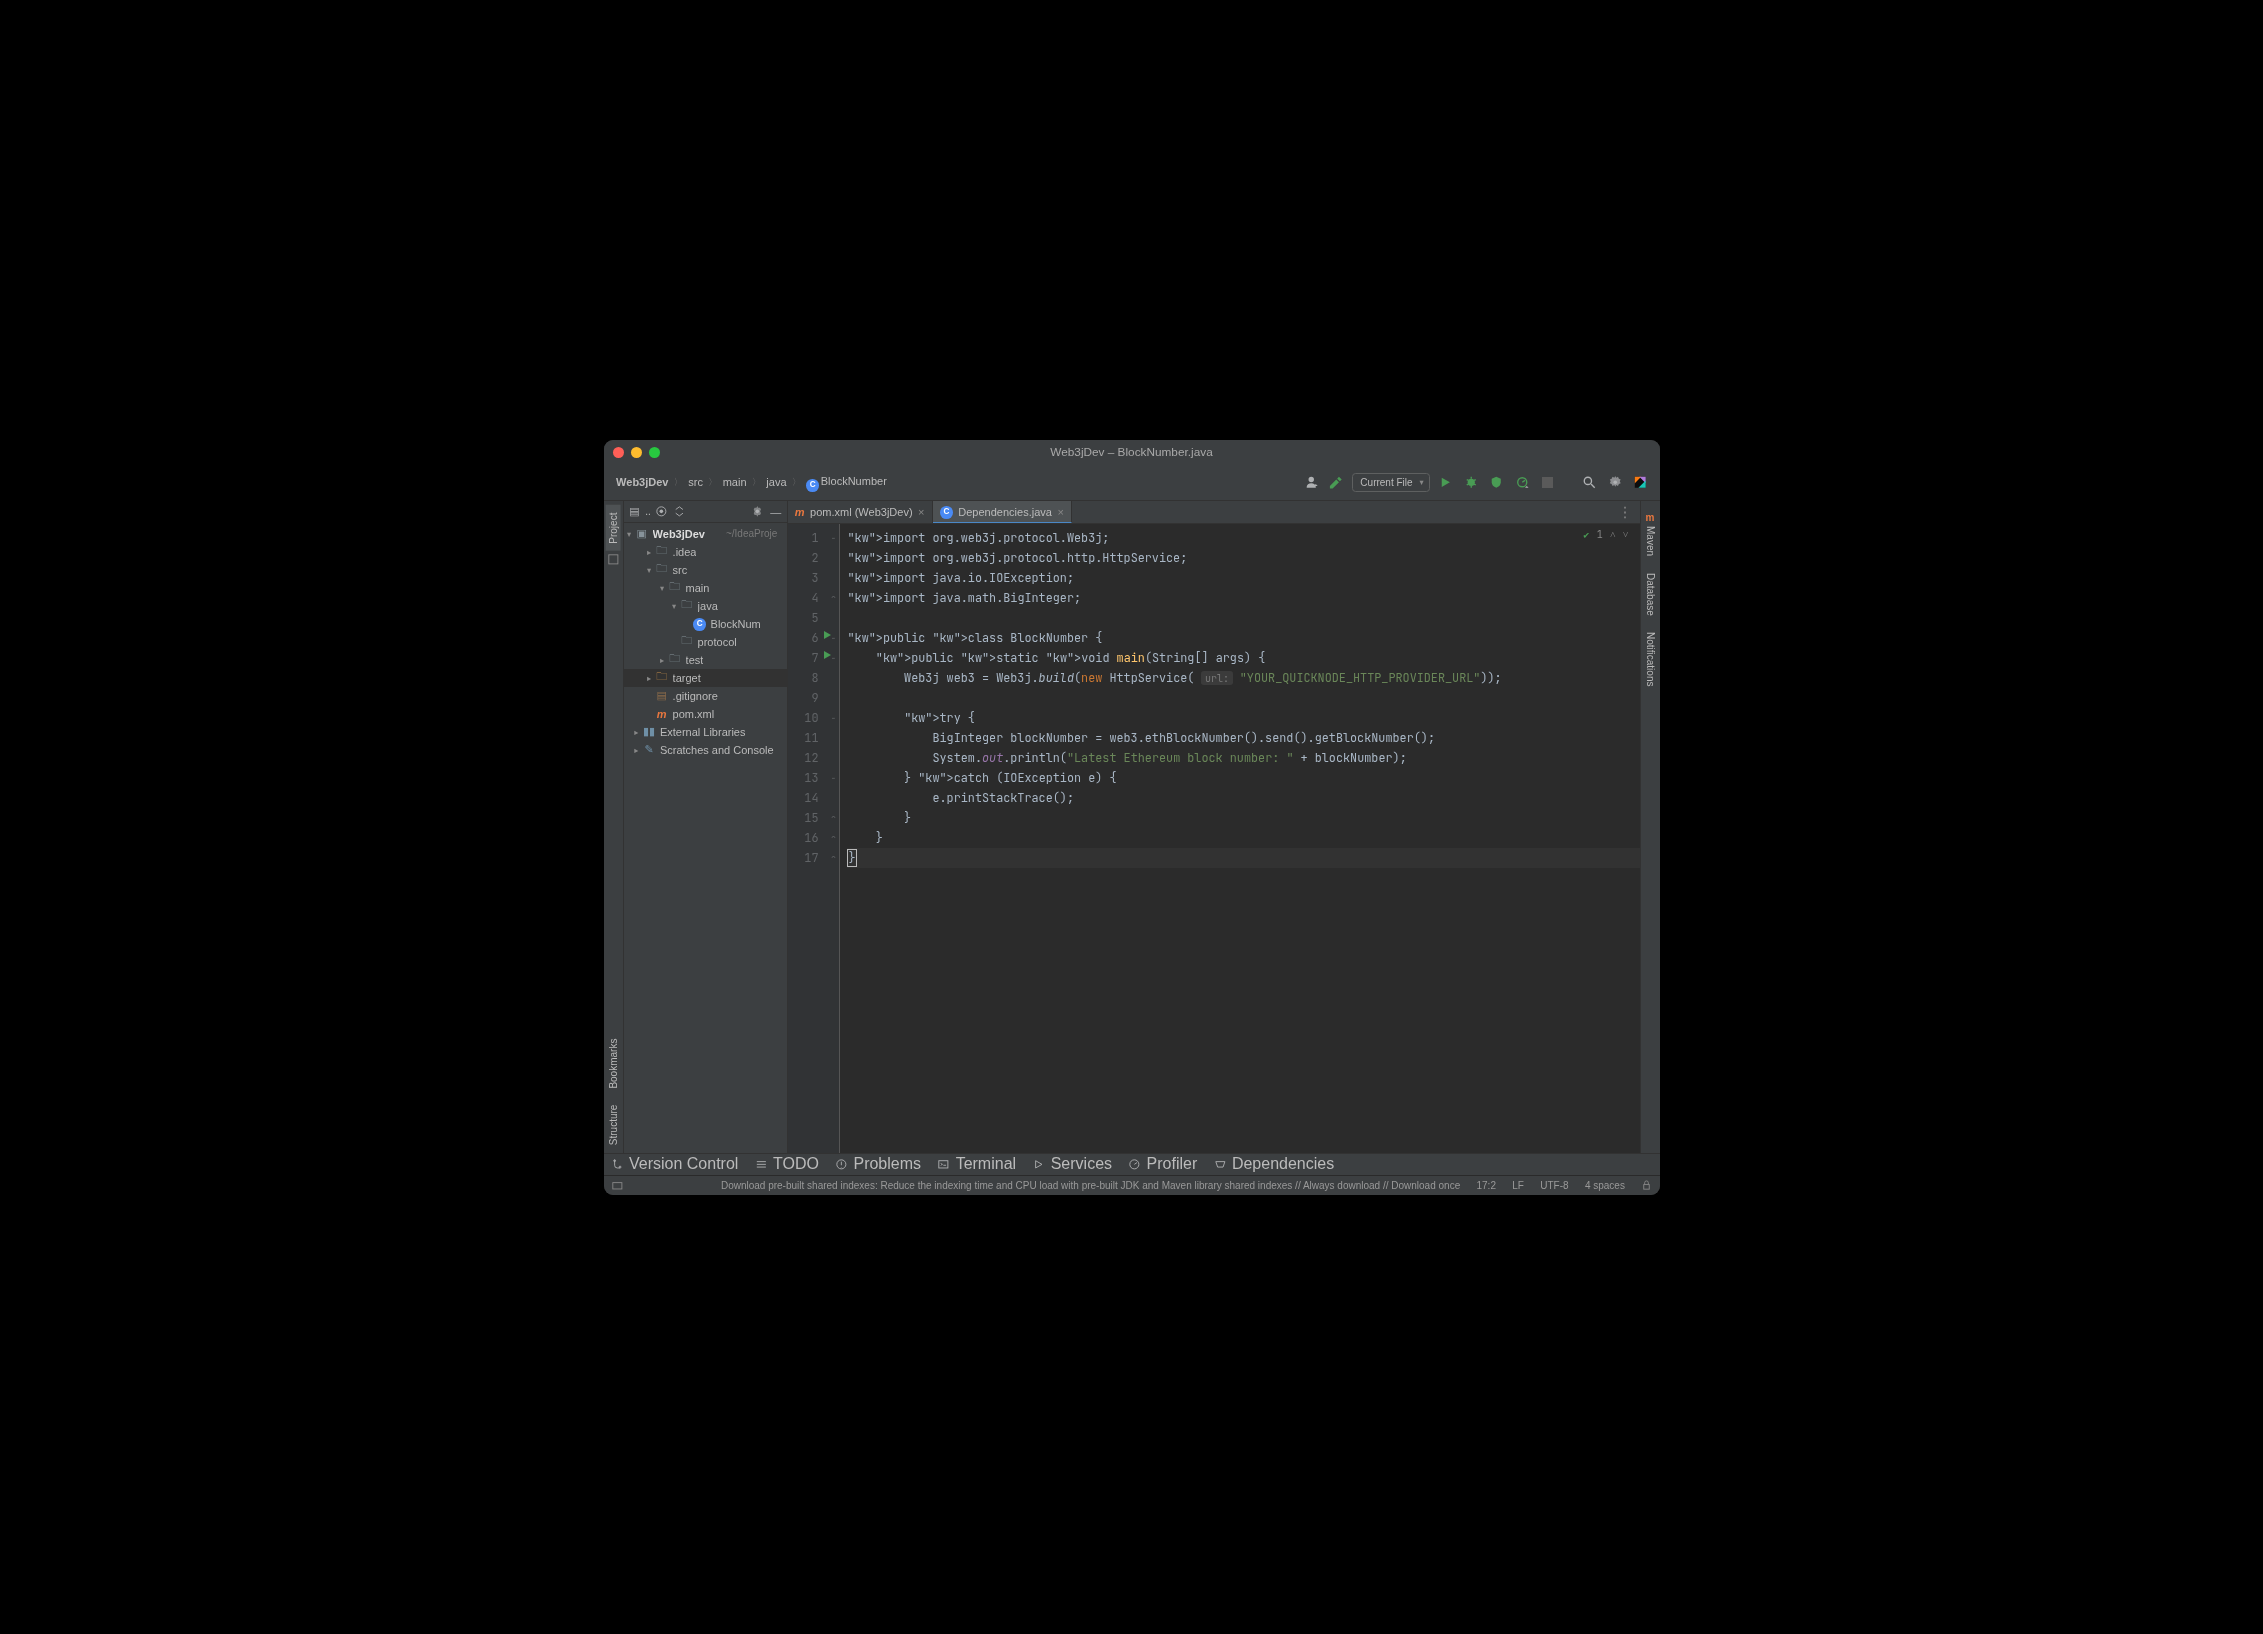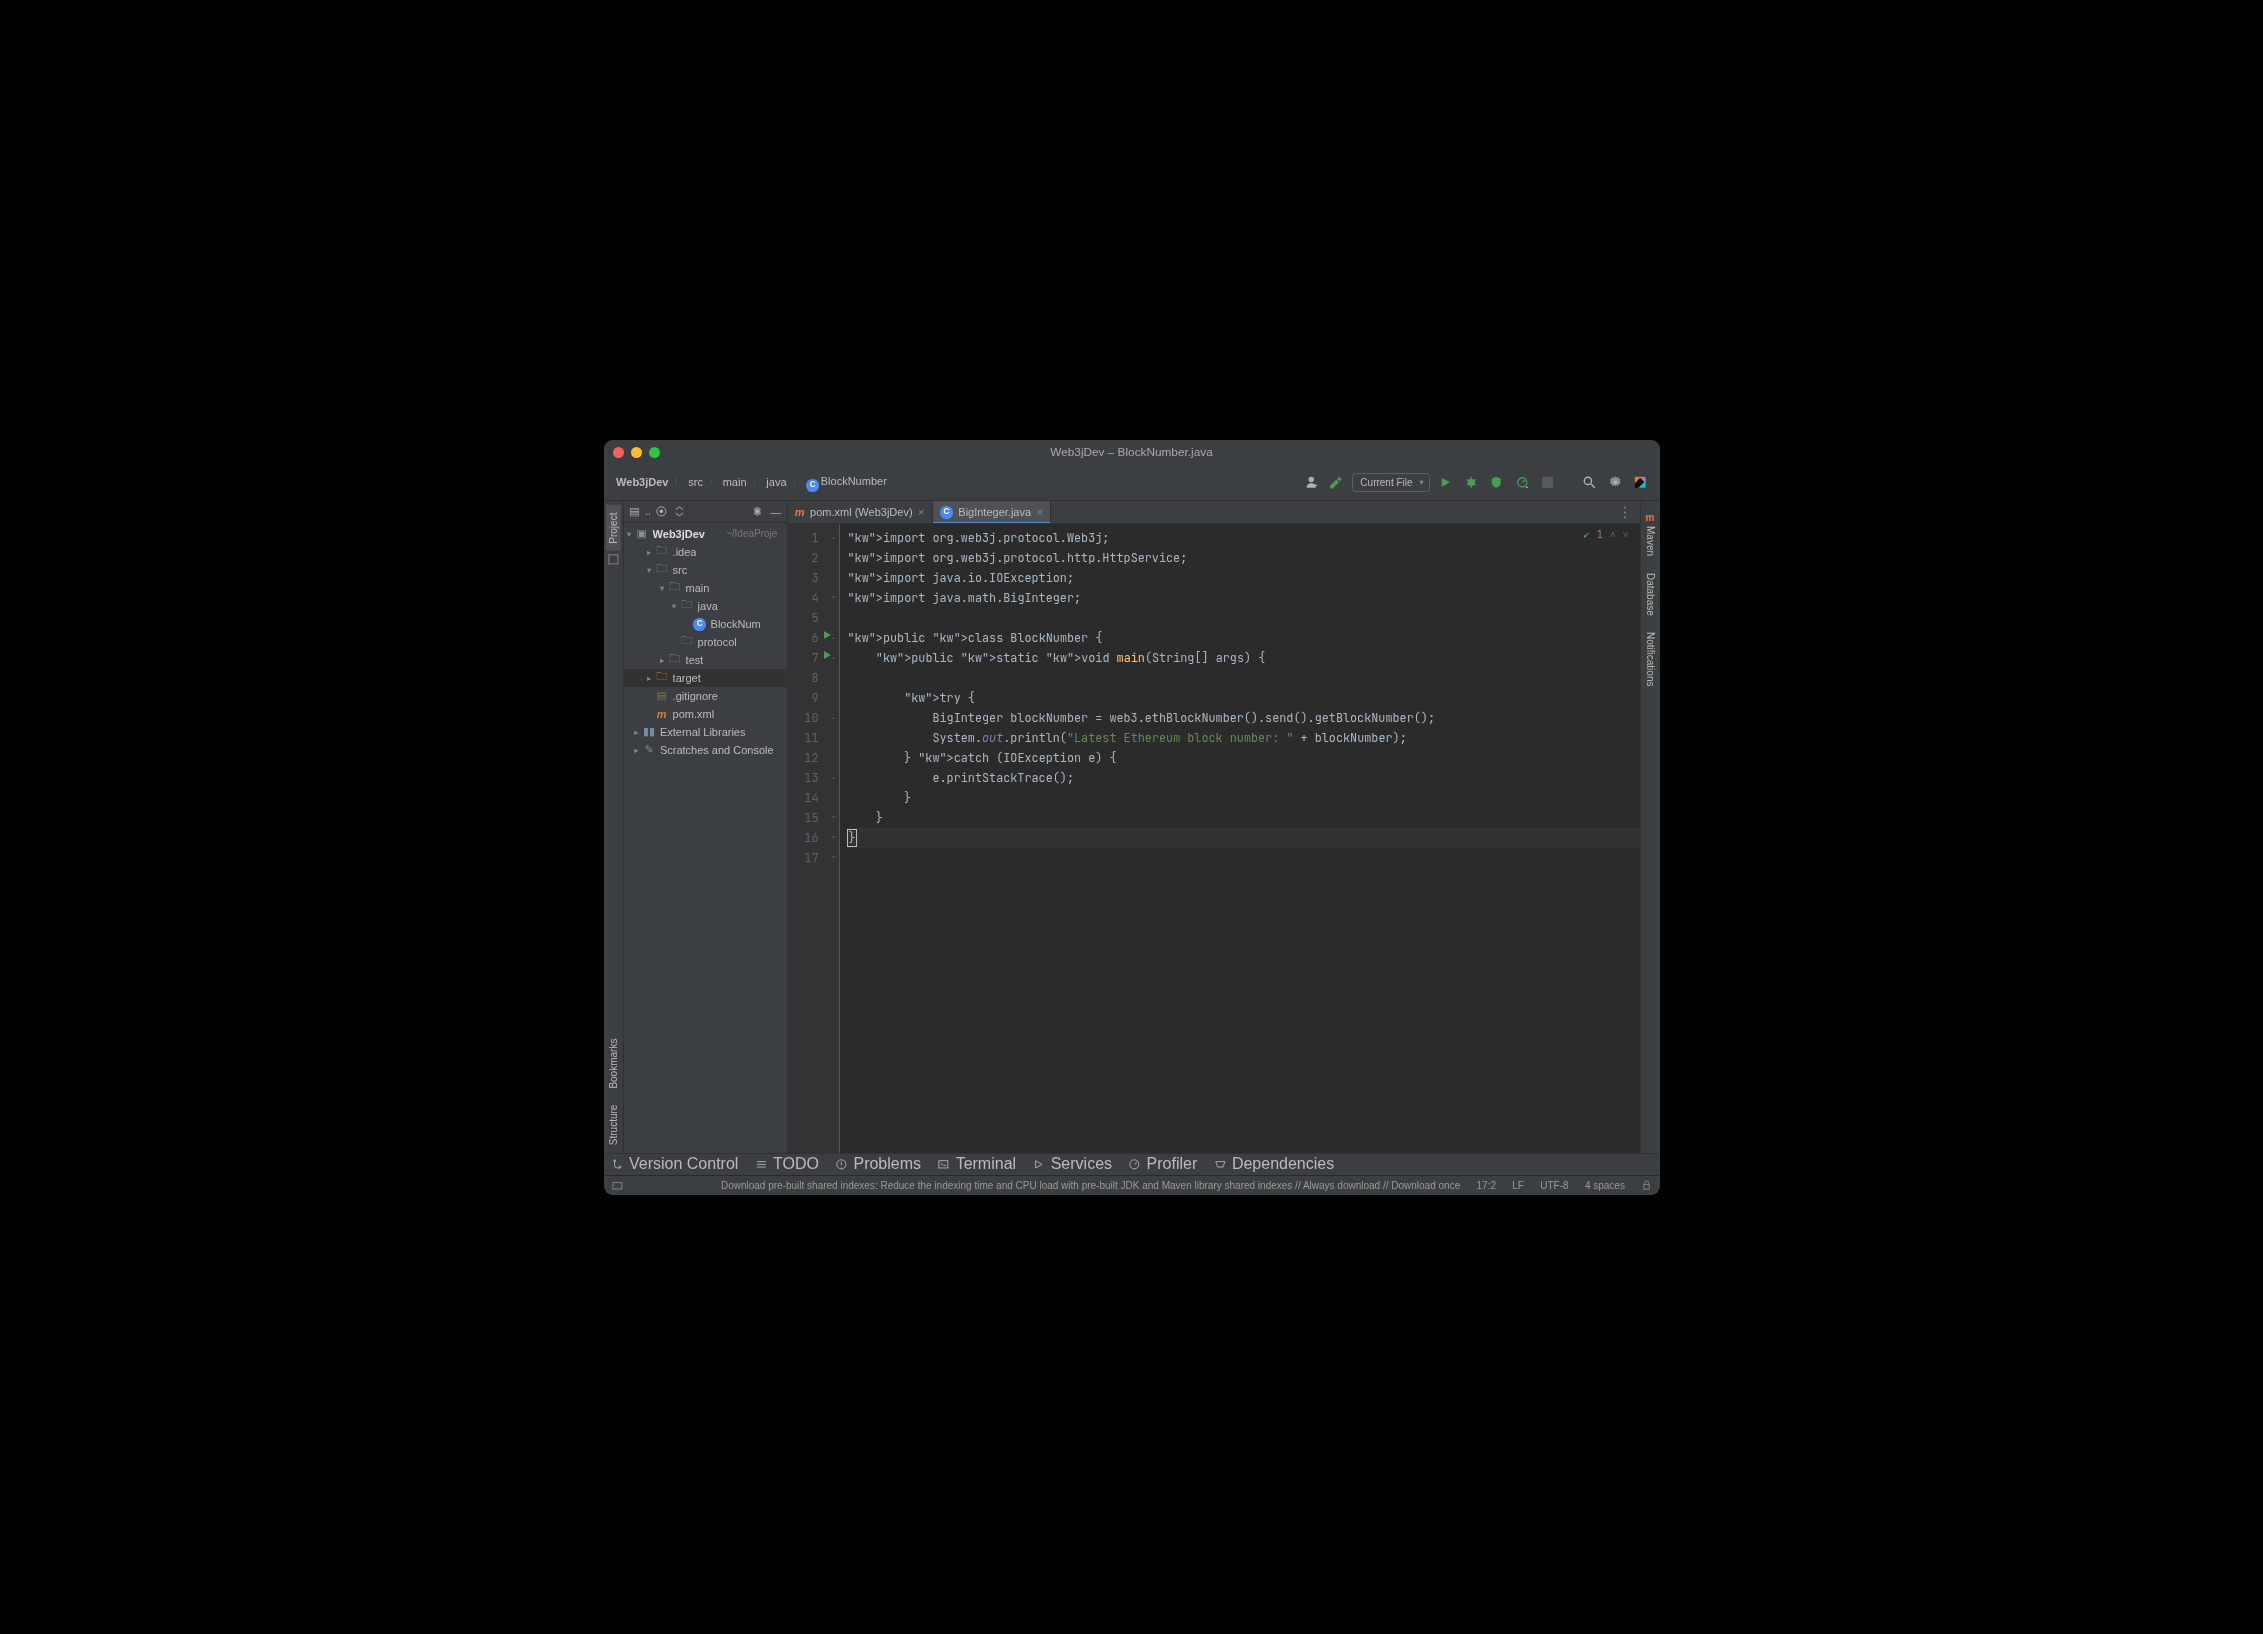--- a/index.html
+++ b/index.html
@@ -496,21 +496,21 @@
     <div class="editor-area">
       <div class="tabs">
         <div id="tabs-container" style="display:flex">
             <div class="tab">
               <span style="color:#e8773f;font-weight:bold;font-style:italic">m</span>
               <span>pom.xml (Web3jDev)</span>
               <span class="tab-close">×</span>
             </div>
             <div class="tab active">
               <span class="java-class-icon"></span>
-              <span>BigInteger.java</span>
+              <span>Dependencies.java</span>
               <span class="tab-close">×</span>
             </div>
           </div>
         <div class="tabs-more">⋮</div>
       </div>
       <div class="editor-body">
         <div class="gutter" id="gutter">
             <div class="gutter-line">1</div>
             <div class="gutter-line">2</div>
             <div class="gutter-line">3</div>
@@ -555,20 +555,21 @@
             <span>˄</span>
             <span>˅</span>
           </div>
         <div class="code-line"><span class="&lt;span">"kw"</span>&gt;import org.web3j.protocol.Web3j;</div>
             <div class="code-line"><span class="&lt;span">"kw"</span>&gt;import org.web3j.protocol.http.HttpService;</div>
             <div class="code-line"><span class="&lt;span">"kw"</span>&gt;import java.io.IOException;</div>
             <div class="code-line"><span class="&lt;span">"kw"</span>&gt;import java.math.BigInteger;</div>
             <div class="code-line"></div>
             <div class="code-line"><span class="&lt;span">"kw"</span>&gt;public <span class="&lt;span">"kw"</span>&gt;class BlockNumber {</div>
             <div class="code-line">    <span class="&lt;span">"kw"</span>&gt;public <span class="&lt;span">"kw"</span>&gt;static <span class="&lt;span">"kw"</span>&gt;void <span class="method">main</span>(String[] args) {</div>
+            <div class="code-line">        Web3j web3 = Web3j.<span class="italic">build</span>(<span class="kw">new</span> HttpService( <span class="hint">url:</span> <span class="str">"YOUR_QUICKNODE_HTTP_PROVIDER_URL"</span>));</div>
             <div class="code-line"></div>
             <div class="code-line">        <span class="&lt;span">"kw"</span>&gt;try {</div>
             <div class="code-line">            BigInteger blockNumber = web3.ethBlockNumber().send().getBlockNumber();</div>
             <div class="code-line">            System.<span class="italic" style="color:#9876aa">out</span>.println(<span class="str">"Latest Ethereum block number: "</span> + blockNumber);</div>
             <div class="code-line">        } <span class="&lt;span">"kw"</span>&gt;catch (IOException e) {</div>
             <div class="code-line">            e.printStackTrace();</div>
             <div class="code-line">        }</div>
             <div class="code-line">    }</div>
             <div class="code-line hl"><span class="cursor-brace">}</span></div>
           </div>

